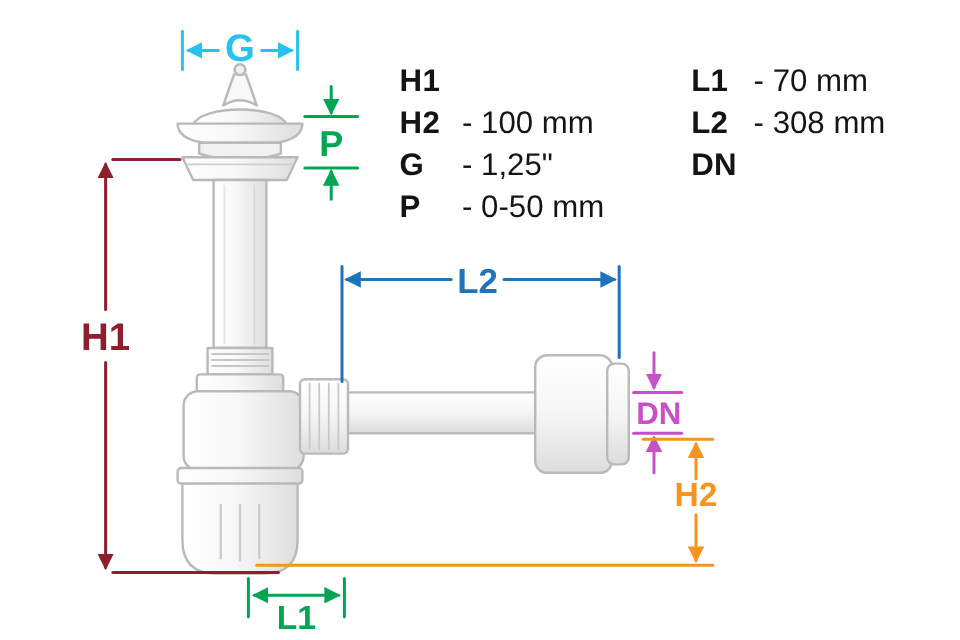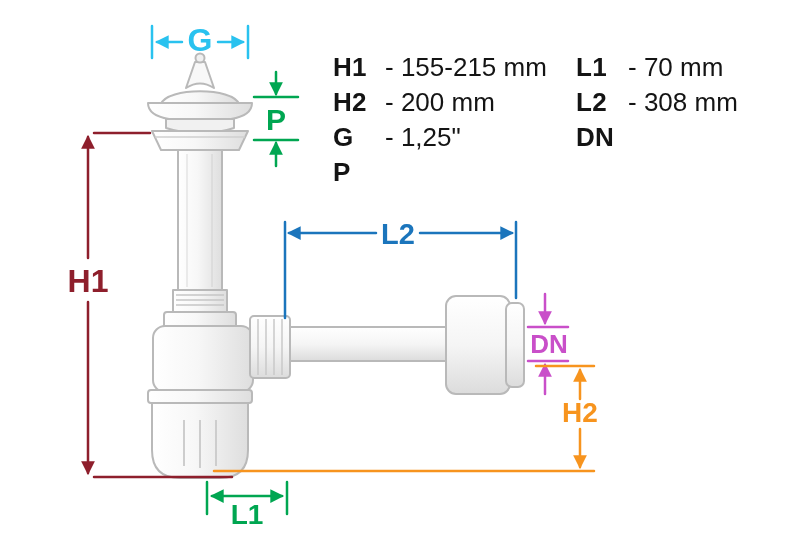--- a/index.html
+++ b/index.html
@@ -170,32 +170,32 @@
       <line x1="287" y1="482" x2="287" y2="514"></line>
       <line x1="212" y1="496" x2="282" y2="496" marker-start="url(#m-l1)" marker-end="url(#m-l1)"></line>
       <text class="dim" x="247" y="524" text-anchor="middle" font-size="28" stroke="none" fill="#00a651">L1</text>
     </g>
   </svg>
 
   <div class="legend">
     <div class="legend-col c1">
       <div class="legend-row">
         <span class="lkey">H1</span>
-        <span class="lval">- 155-215 mm</span>
       </div>
       <div class="legend-row">
         <span class="lkey">H2</span>
-        <span class="lval">- 200 mm</span>
+        <span class="lval">- 100 mm</span>
       </div>
       <div class="legend-row">
         <span class="lkey">G</span>
         <span class="lval">-  1,25"</span>
       </div>
       <div class="legend-row">
         <span class="lkey">P</span>
+        <span class="lval">-   0-50 mm</span>
       </div>
     </div>
     <div class="legend-col c2">
       <div class="legend-row">
         <span class="lkey">L1</span>
         <span class="lval">- 70 mm</span>
       </div>
       <div class="legend-row">
         <span class="lkey">L2</span>
         <span class="lval">- 308 mm</span>

